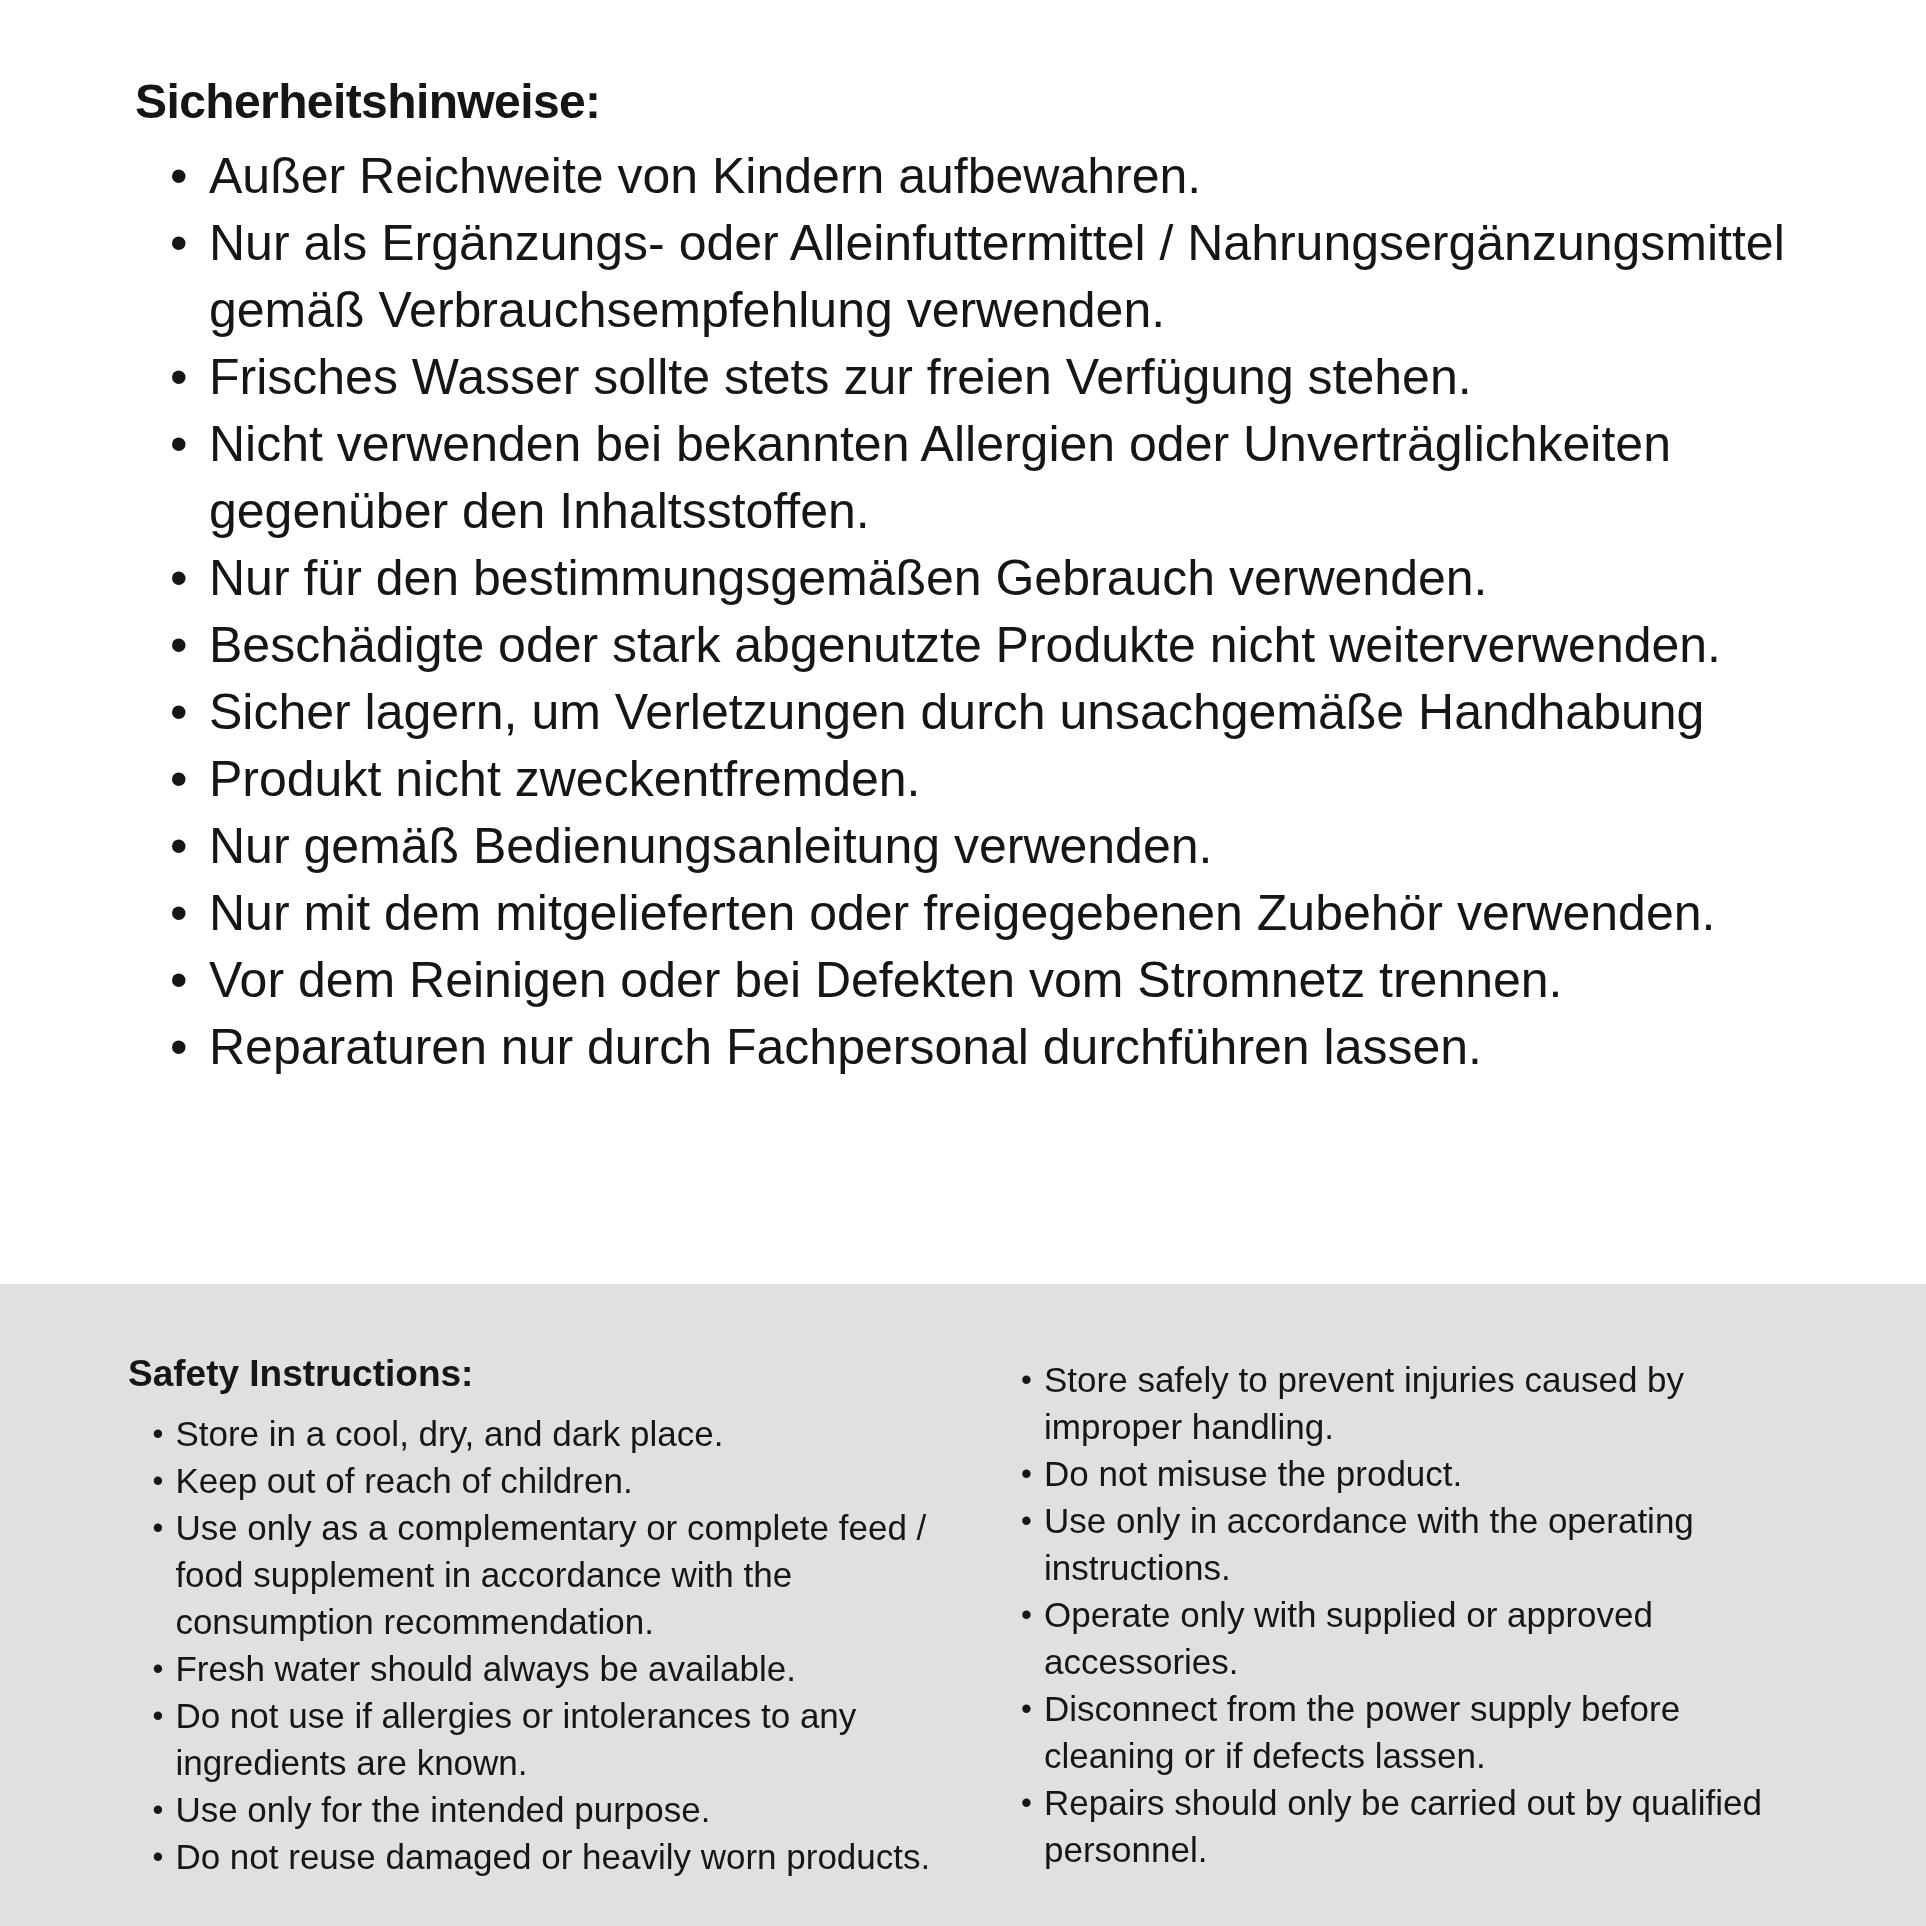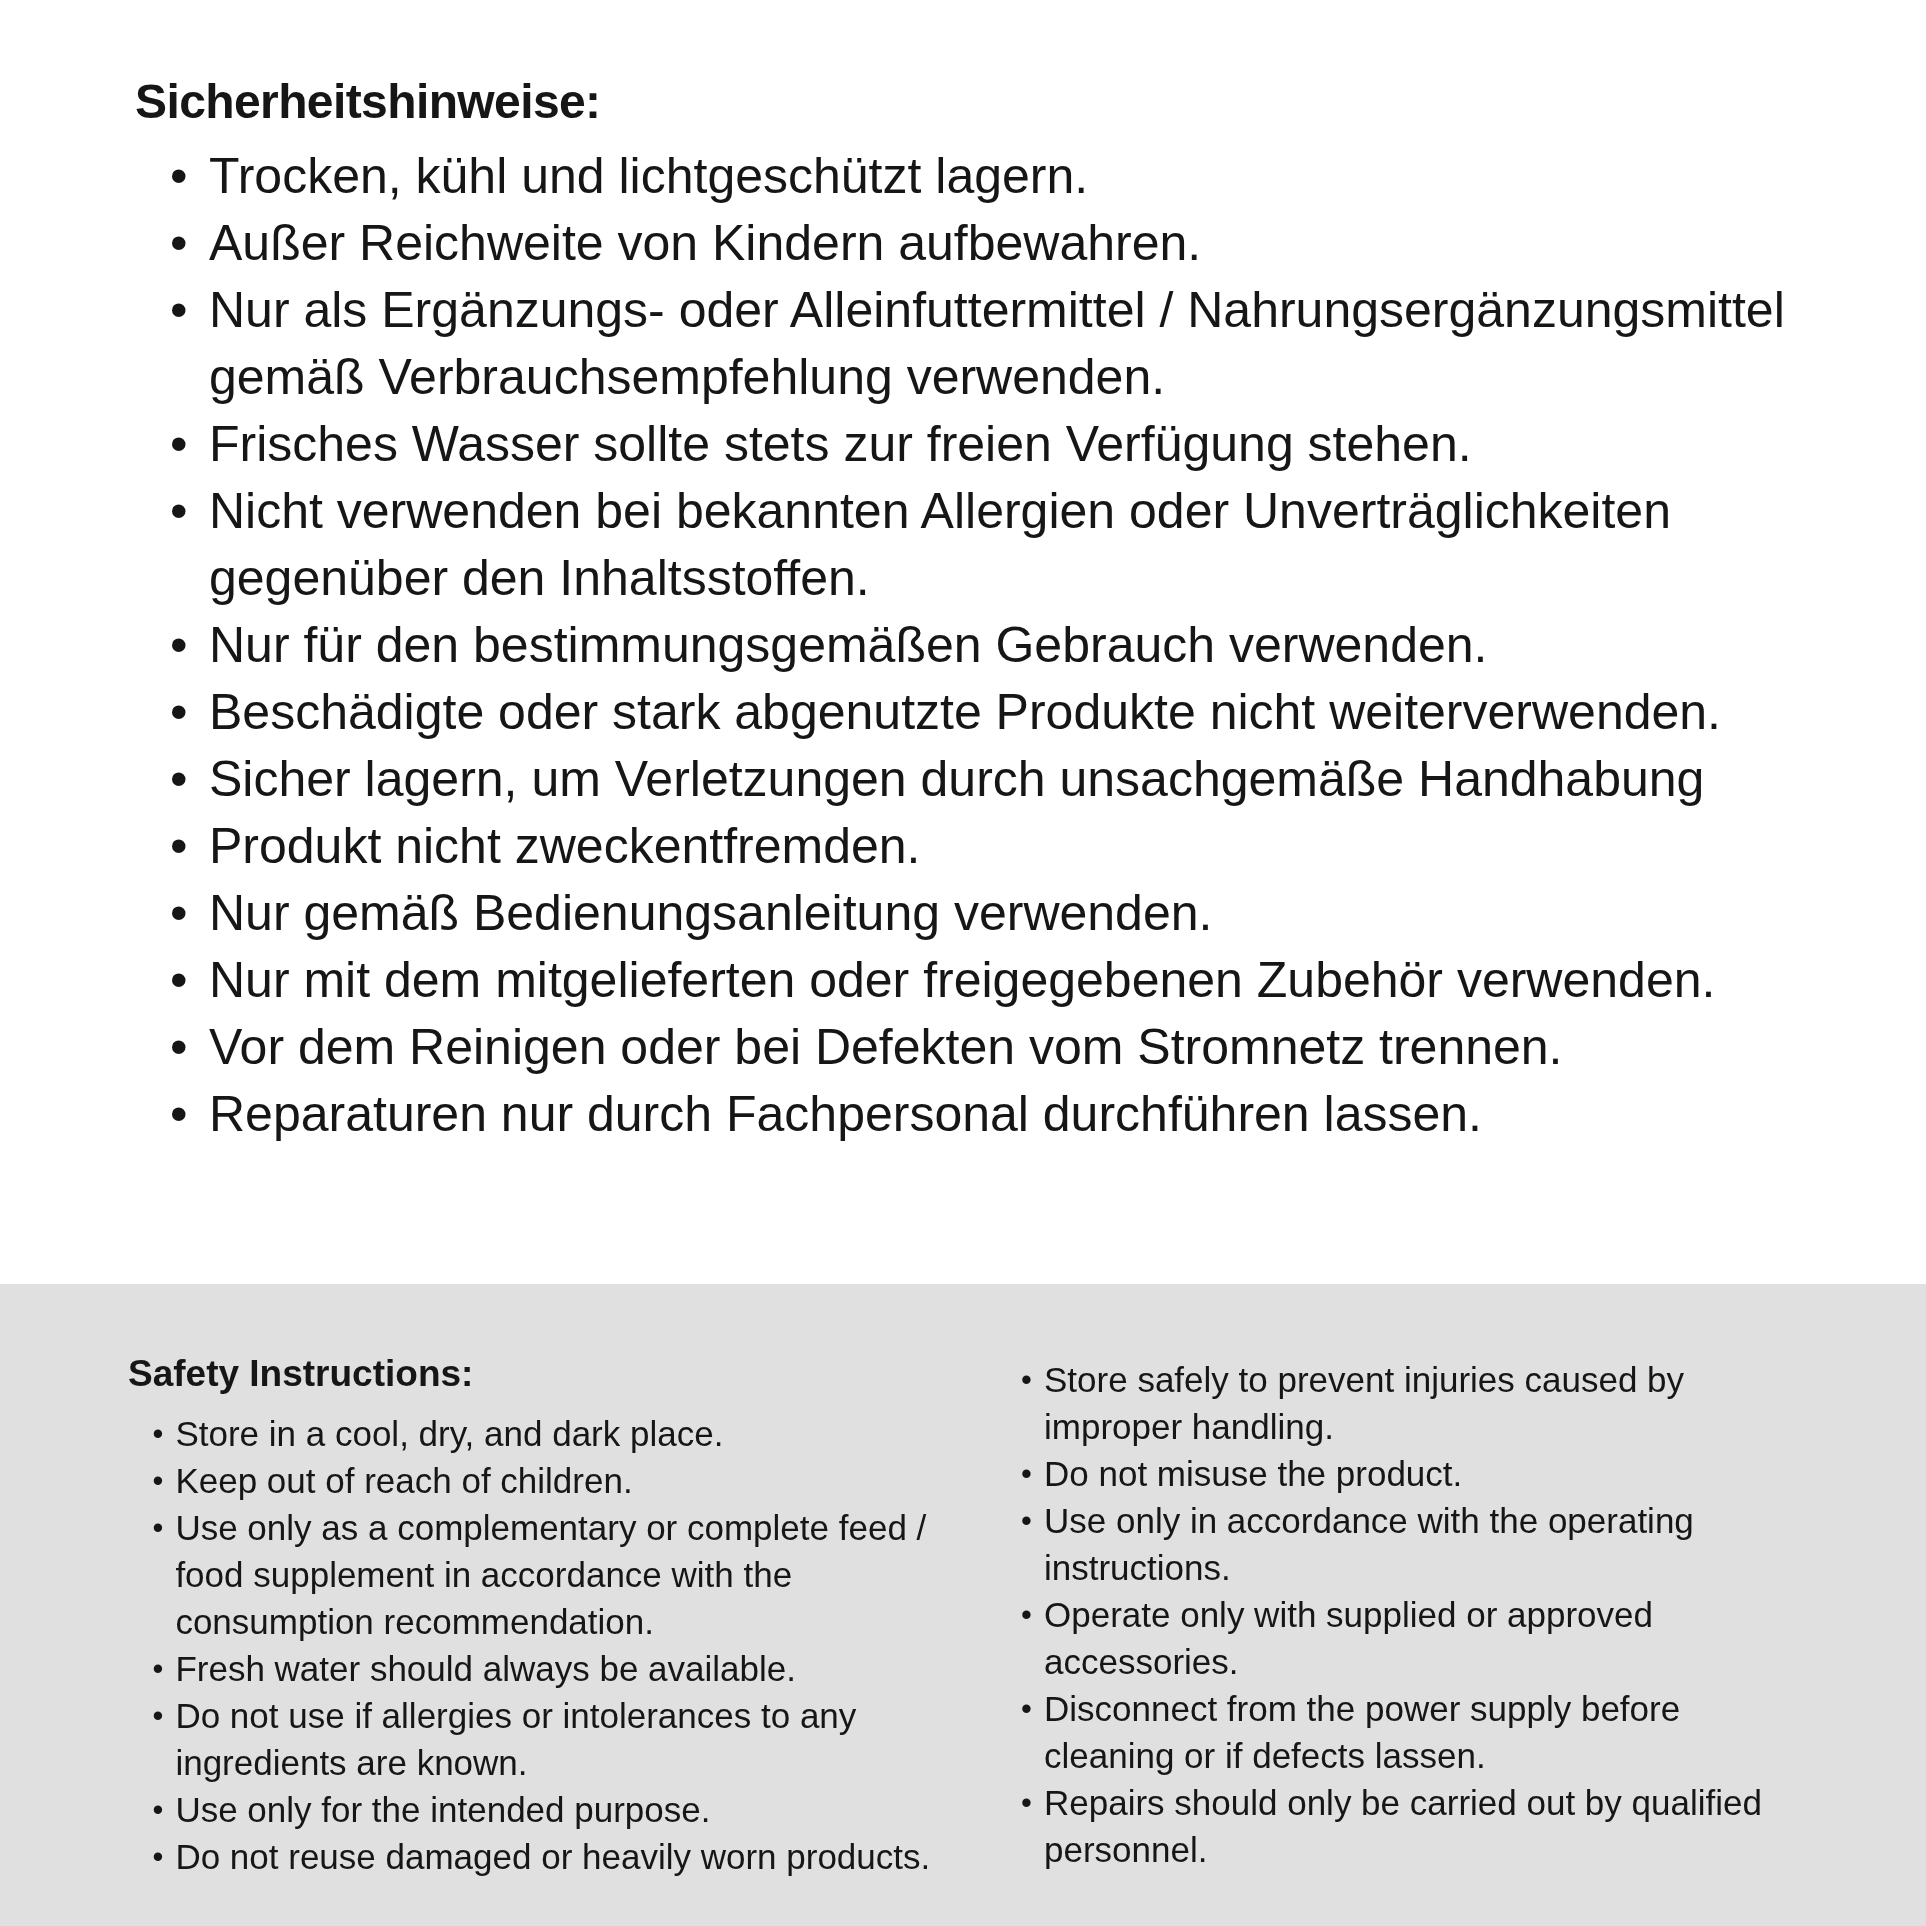--- a/index.html
+++ b/index.html
@@ -85,23 +85,20 @@
   }
 </style>
 </head>
 <body>
 
 <div class="page">
 
   <section>
     <h1 class="de-title">Sicherheitshinweise:</h1>
     <ul class="de-list">
-        <li class="item">
-          <div class="line">Trocken, kühl und lichtgeschützt lagern.</div>
-        </li>
         <li class="item">
           <div class="line">Außer Reichweite von Kindern aufbewahren.</div>
         </li>
         <li class="item">
           <div class="line">Nur als Ergänzungs- oder Alleinfuttermittel / Nahrungsergänzungsmittel</div>
           <div class="line">gemäß Verbrauchsempfehlung verwenden.</div>
         </li>
         <li class="item">
           <div class="line">Frisches Wasser sollte stets zur freien Verfügung stehen.</div>
         </li>

